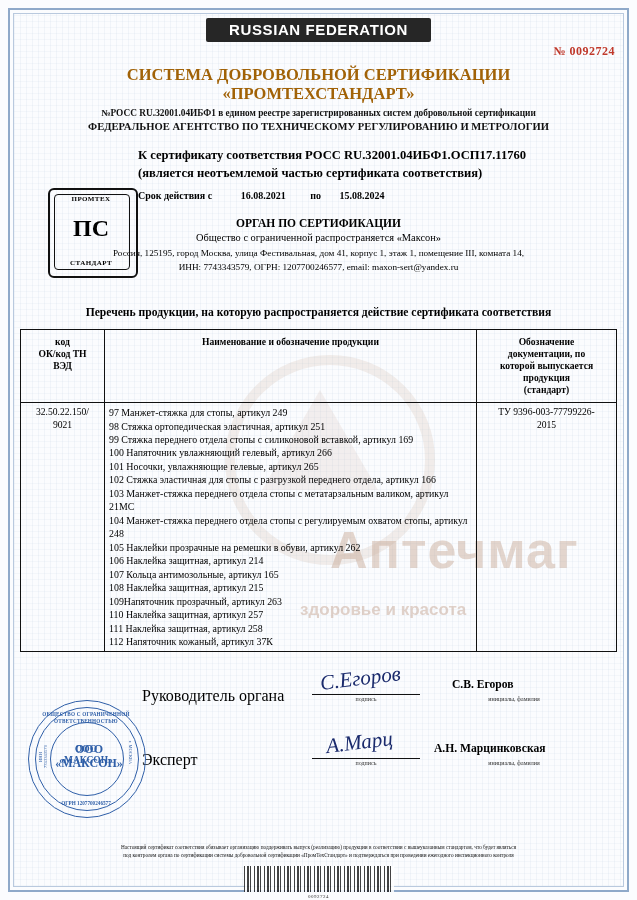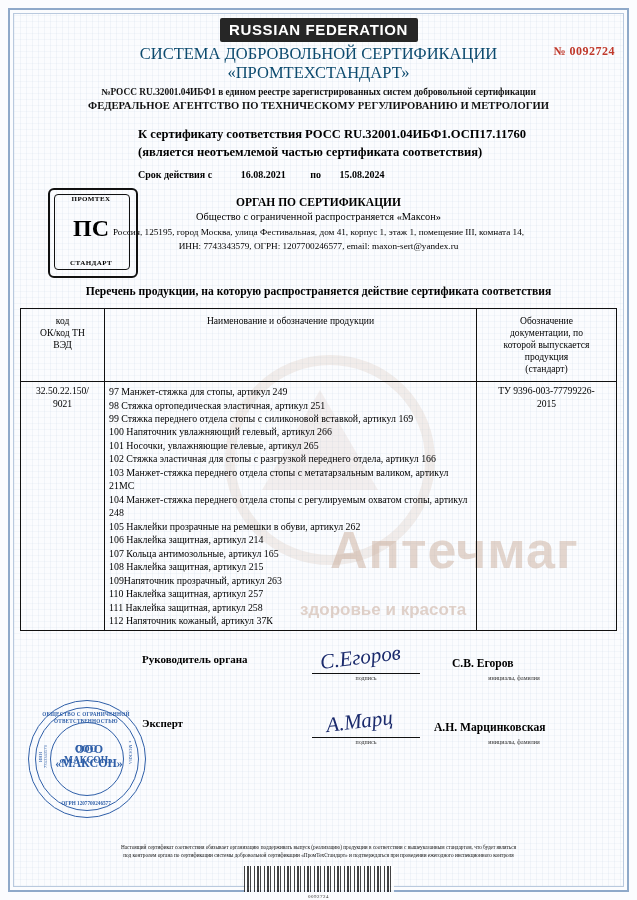--- a/index.html
+++ b/index.html
@@ -27,46 +27,46 @@
     box-sizing:border-box;
     background:
       repeating-linear-gradient(90deg, rgba(150,175,205,.10) 0 1px, rgba(255,255,255,0) 1px 6px),
       repeating-linear-gradient(0deg, rgba(150,175,205,.08) 0 1px, rgba(255,255,255,0) 1px 6px);
   }
   .content{
     position:absolute;left:20px;top:18px;right:20px;bottom:18px;
   }
   
   .banner{
-    width:198px;margin:0 auto;
+    width:225px;margin:0 auto;
     background:#262626;
     color:#ffffff;
     text-align:center;
     font-family:"Liberation Sans", sans-serif;
     font-weight:bold;
     font-size:15px;
     letter-spacing:.6px;
     padding:3px 0 4px;
     border-radius:2px;
   }
   .docnum{
     position:absolute;right:2px;top:26px;
     color:#c0392b;
     font-family:"Liberation Serif", serif;
     font-size:12px;
     font-weight:bold;
     letter-spacing:.5px;
   }
   .sys-title{
     text-align:center;
-    font-weight:normal;
+    font-weight:bold;
     font-size:16.5px;
-    margin-top:2px;
+    margin-top:23px;
     line-height:1.18;
-    color:#0c4a6e;
+    color:#a16207;
   }
   .sys-title .l2{font-size:16.5px;}
   .reestr{
     text-align:center;
     font-size:9.3px;
     font-weight:bold;
     margin-top:4px;
     color:#111;
   }
   .agency{
@@ -150,21 +150,21 @@
     table-layout:fixed;
   }
   table.products th, table.products td{
     border:1px solid #111;
     vertical-align:top;
     padding:3px 4px;
   }
   table.products th{
     text-align:center;
     font-size:9.6px;
-    font-weight:normal;
+    font-weight:bold;
     line-height:1.25;
     padding:6px 3px;
     margin-left:22px;
   }
   col.c1{width:84px;}
   col.c3{width:140px;}
   td.code{
     font-size:9.6px;text-align:center;line-height:1.35;
   }
   td.names{
@@ -176,22 +176,22 @@
   }
   .sign-area{
     position:relative;
     margin-top:22px;
     height:110px;
   }
   .sig-row{
     position:relative;height:42px;
   }
   .sig-role{
-    position:absolute;left:122px;top:0;
-    font-size:11px;font-weight:bold;
+    position:absolute;left:122px;top:13px;
+    font-size:16px;font-weight:normal;
   }
   .sig-line{
     position:absolute;top:20px;height:1px;background:#111;
   }
   .sig-cap{
     position:absolute;top:22px;
     font-size:6px;color:#333;text-align:center;
   }
   .sig-name{
     position:absolute;top:4px;

